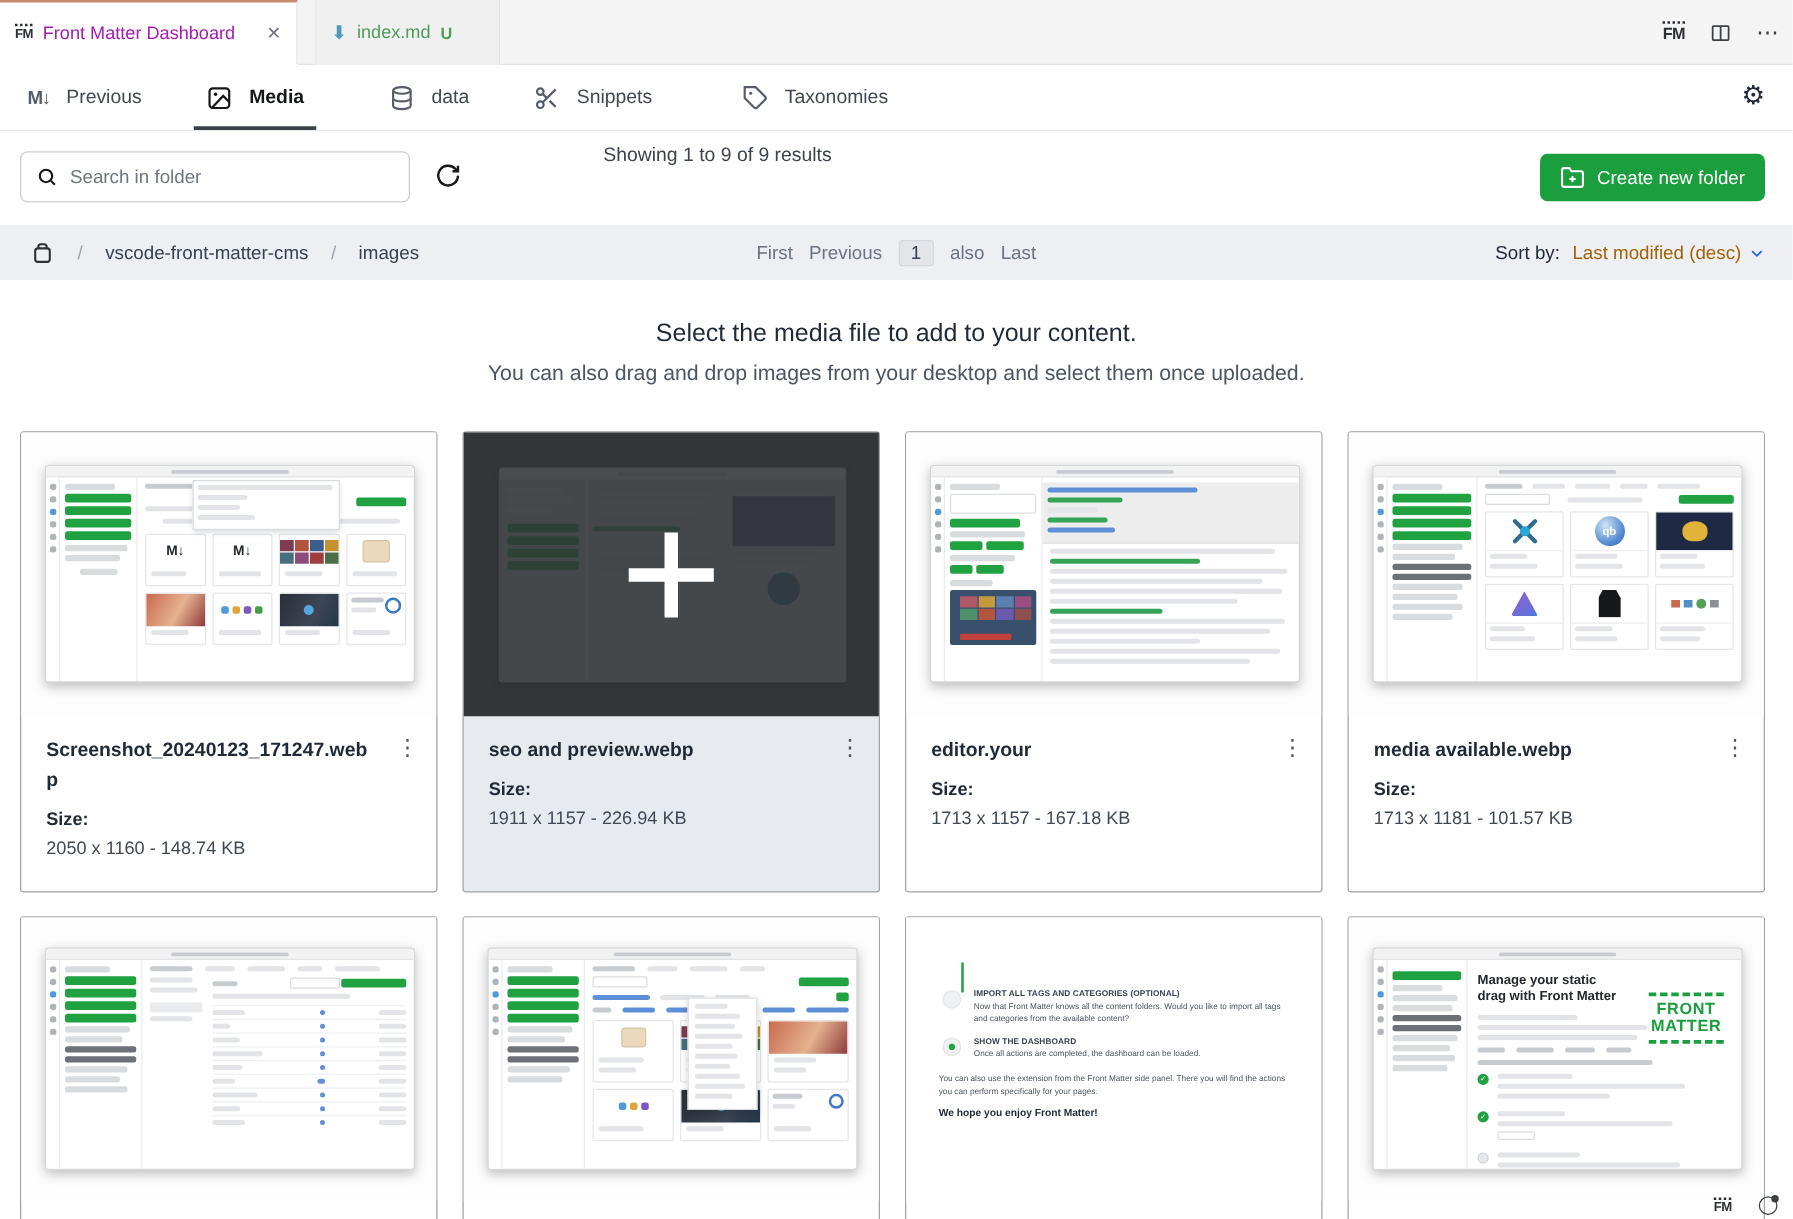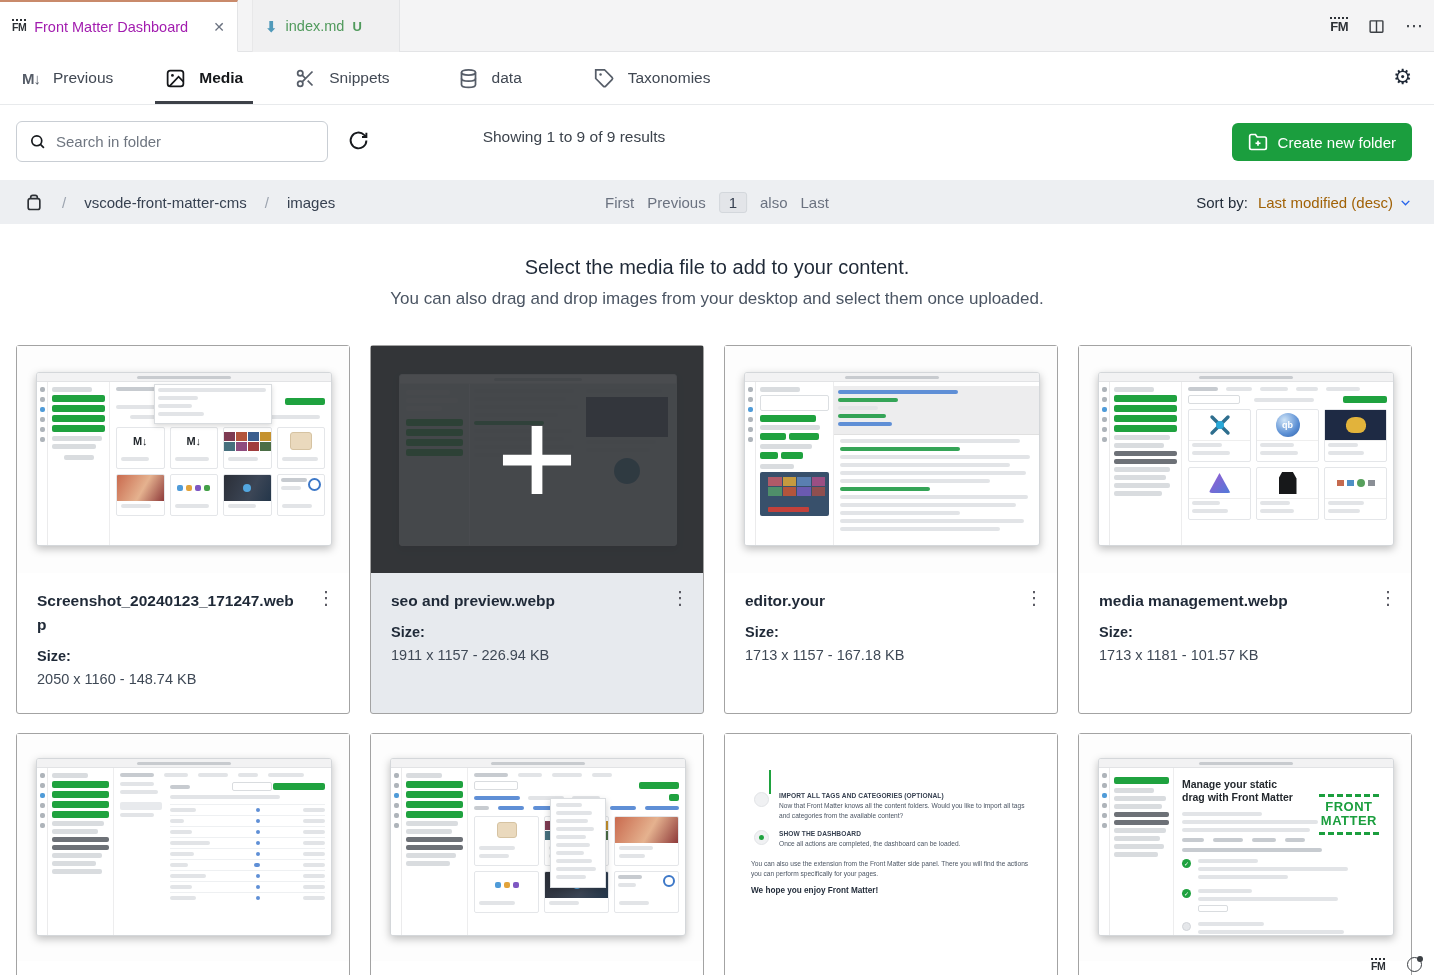--- a/index.html
+++ b/index.html
@@ -38,21 +38,21 @@
   .mdown { font-weight:800; font-size:15px; letter-spacing:-1px; }
   .gear { position:absolute; right:22px; top:66px; font-size:21px; color:#1f2937; line-height:1; cursor:pointer; }
 
   
   .search-box { position:absolute; left:16px; top:121px; width:312px; height:41px;
     border:1px solid #c9ced4; border-radius:6px; background:#fff; display:flex; align-items:center; padding:0 12px; gap:10px; }
   .search-box input { border:none; outline:none; font-size:15px; color:#374151; width:100%;
     font-family:"Liberation Sans",sans-serif; background:transparent; }
   .search-box input::placeholder { color:#6f7680; }
   .refresh-btn { position:absolute; left:348px; top:130px; color:#16191d; cursor:pointer; }
-  .results { position:absolute; left:0; top:128px; width:1148px; text-align:center;
+  .results { position:absolute; left:0; top:116px; width:1148px; text-align:center;
     font-size:15.5px; color:#3c434c; }
   .create-btn { position:absolute; right:22px; top:123px; height:38px; background:#1b9e3e; color:#fff;
     border:none; border-radius:6px; display:flex; align-items:center; gap:10px; padding:0 16px;
     font-size:15px; font-family:"Liberation Sans",sans-serif; cursor:pointer; }
 
   
   .crumbbar { position:absolute; left:0; top:180px; width:1434px; height:44px; background:#edeff2;
     display:flex; align-items:center; font-size:15px; color:#374151; }
   .crumbbar .root-icon { margin-left:24px; color:#2d3136; }
   .crumb-sep { color:#9ca3af; margin:0 18px; font-size:15px; }
@@ -182,39 +182,39 @@
   <div class="nav-item active" style="margin-left:8px;">
     <span class="nicon">
       <svg width="21" height="21" viewBox="0 0 24 24" fill="none" stroke="currentColor" stroke-width="2">
           <rect x="3" y="3" width="18" height="18" rx="3"></rect>
           <circle cx="8.5" cy="8.5" r="1.6" fill="currentColor" stroke="none"></circle>
           <path d="M21 15.5l-5.5-5.5L5 21"></path>
         </svg>
     </span>
     <span>Media</span>
   </div>
+  <div class="nav-item" style="margin-left:24px;">
+    <span class="nicon">
+      <svg width="21" height="21" viewBox="0 0 24 24" fill="none" stroke="currentColor" stroke-width="2">
+          <ellipse cx="12" cy="5" rx="8" ry="3"></ellipse>
+          <path d="M4 5v14c0 1.7 3.6 3 8 3s8-1.3 8-3V5"></path>
+          <path d="M4 12c0 1.7 3.6 3 8 3s8-1.3 8-3"></path>
+        </svg>
+    </span>
+    <span>data</span>
+  </div>
   <div class="nav-item" style="margin-left:8px;">
     <span class="nicon">
       <svg width="21" height="21" viewBox="0 0 24 24" fill="none" stroke="currentColor" stroke-width="2">
           <circle cx="6" cy="6" r="3"></circle>
           <circle cx="6" cy="18" r="3"></circle>
           <path d="M20 4L8.5 15.5M14.5 14.5L20 20M8.5 8.5L12 12"></path>
         </svg>
     </span>
     <span>Snippets</span>
-  </div>
-  <div class="nav-item" style="margin-left:24px;">
-    <span class="nicon">
-      <svg width="21" height="21" viewBox="0 0 24 24" fill="none" stroke="currentColor" stroke-width="2">
-          <ellipse cx="12" cy="5" rx="8" ry="3"></ellipse>
-          <path d="M4 5v14c0 1.7 3.6 3 8 3s8-1.3 8-3V5"></path>
-          <path d="M4 12c0 1.7 3.6 3 8 3s8-1.3 8-3"></path>
-        </svg>
-    </span>
-    <span>data</span>
   </div>
   <div class="nav-item" style="margin-left:28px;">
     <span class="nicon">
       <svg width="21" height="21" viewBox="0 0 24 24" fill="none" stroke="currentColor" stroke-width="2">
           <path d="M20.6 13.4l-7.2 7.2a2 2 0 01-2.8 0L2 12V2h10l8.6 8.6a2 2 0 010 2.8z"></path>
           <circle cx="7.5" cy="7.5" r="1.4" fill="currentColor" stroke="none"></circle>
         </svg>
     </span>
     <span>Taxonomies</span>
   </div>
@@ -610,21 +610,21 @@
                 <div class="t-tx">
                   <div class="tbar lite" style="width:36px;"></div>
                   <div class="tbar lite" style="width:32px;"></div>
                 </div>
               </div>
           </div>
         </div>
       </div>
     </div>
     <div class="card-body">
-      <div class="card-title">media management.webp</div>
+      <div class="card-title">media available.webp</div>
       <span class="kebab">⋮</span>
       <div class="size-label">Size:</div>
       <div class="size-dims">1713 x 1181 - 101.57 KB</div>
     </div>
   </div>
 
   <div class="card">
     <div class="card-img">
       <div class="mw" style="left:19px; top:24px; width:296px; height:178px;">
         <div class="mw-tb"></div>

